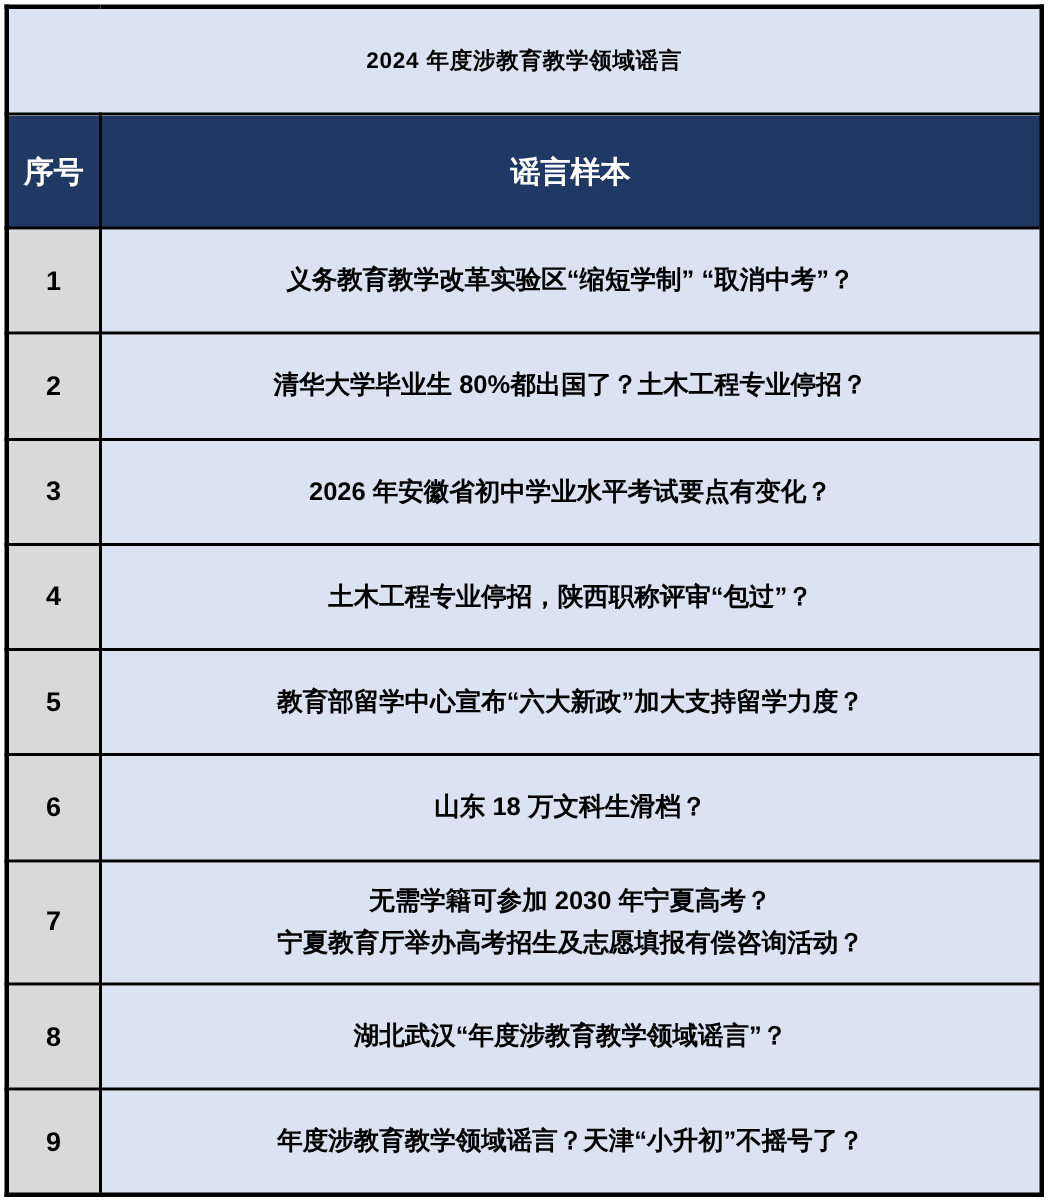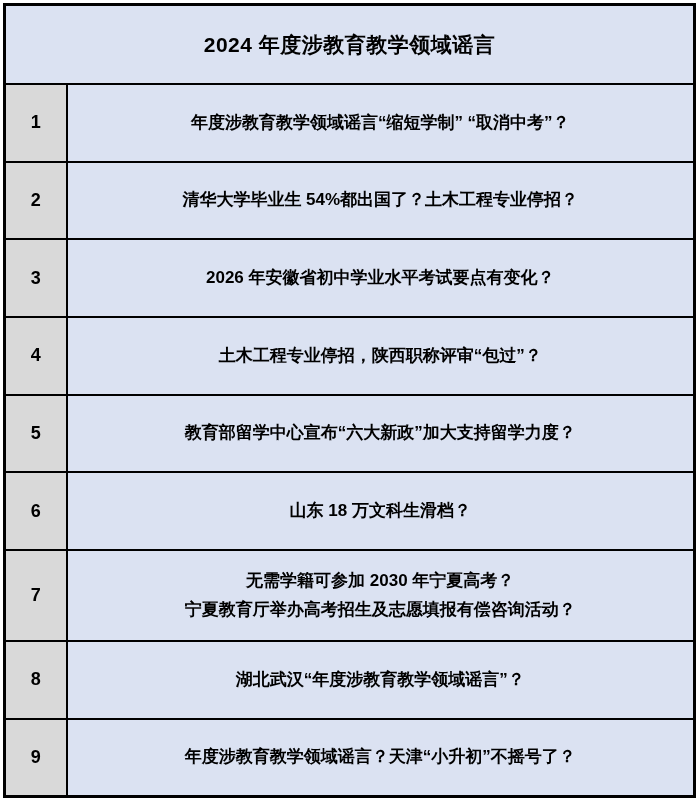--- a/index.html
+++ b/index.html
@@ -29,21 +29,21 @@
     border: 2px solid #000000;
     padding: 2px 6px;
     text-align: center;
     vertical-align: middle;
     overflow: hidden;
   }
   .title-cell {
     background: #dbe2f2;
     color: #000000;
     font-weight: bold;
-    font-size: 21px;
+    font-size: 15px;
     height: 58px;
     letter-spacing: 0.5px;
   }
   .head-row th {
     background: #1f3864;
     color: #ffffff;
     font-weight: bold;
     font-size: 20px;
     height: 62px;
   }
@@ -71,28 +71,32 @@
 <div class="sheet">
   <table class="rumor-table">
     <colgroup>
       <col class="col-index">
       <col>
     </colgroup>
     <tbody>
       <tr>
         <td class="title-cell" colspan="2">2024 年度涉教育教学领域谣言</td>
       </tr>
+      <tr class="head-row">
+        <th>序号</th>
+        <th>谣言样本</th>
+      </tr>
 
       <tr class="body-row">
         <td class="index-cell">1</td>
-        <td class="text-cell">年度涉教育教学领域谣言“缩短学制” “取消中考”？</td>
+        <td class="text-cell">义务教育教学改革实验区“缩短学制” “取消中考”？</td>
       </tr>
       <tr class="body-row">
         <td class="index-cell">2</td>
-        <td class="text-cell">清华大学毕业生 54%都出国了？土木工程专业停招？</td>
+        <td class="text-cell">清华大学毕业生 80%都出国了？土木工程专业停招？</td>
       </tr>
       <tr class="body-row">
         <td class="index-cell">3</td>
         <td class="text-cell">2026 年安徽省初中学业水平考试要点有变化？</td>
       </tr>
       <tr class="body-row">
         <td class="index-cell">4</td>
         <td class="text-cell">土木工程专业停招，陕西职称评审“包过”？</td>
       </tr>
       <tr class="body-row">

